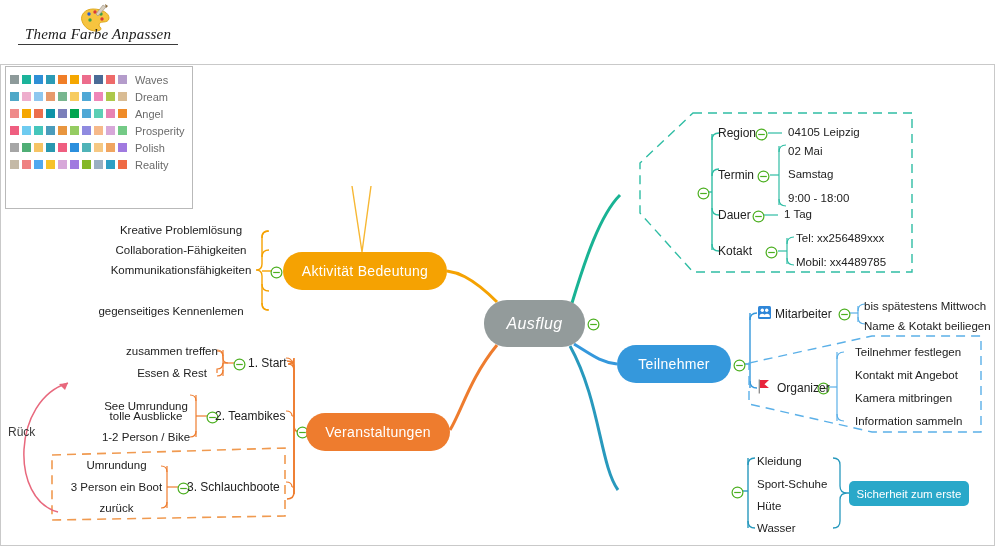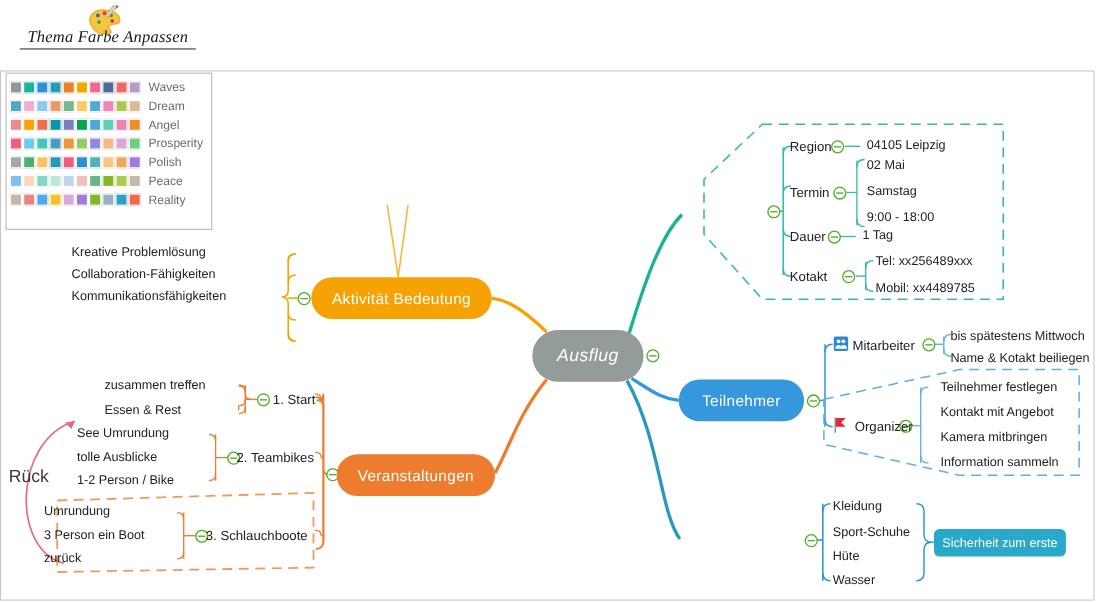--- a/index.html
+++ b/index.html
@@ -62,28 +62,28 @@
   .cloud-wrap{position:absolute;left:302px;top:125px;width:128px;height:66px;}
   .cloud-label{
     position:absolute;left:0;top:0;width:128px;height:66px;display:flex;
     align-items:center;justify-content:center;font-size:13px;color:#333;
     font-family:"Liberation Sans",sans-serif;
   }
 
   
   .leaf{position:absolute;font-size:11.5px;color:#222;white-space:nowrap;
         font-family:"Liberation Sans",sans-serif;}
-  .leaf.r{text-align:left;}
+  .leaf.r{text-align:center;margin-left:16px;}
   .sub{position:absolute;font-size:12px;color:#222;white-space:nowrap;}
   .sub-b{position:absolute;font-size:12px;color:#222;white-space:nowrap;}
 
   
   .collapse{position:absolute;width:13px;height:13px;}
   .icon-inline{display:inline-block;vertical-align:middle;}
-  .rel-label{position:absolute;font-size:16px;color:#3a3a3a;}
+  .rel-label{position:absolute;font-size:12px;color:#3a3a3a;}
   svg{overflow:visible;}
 </style>
 </head>
 <body>
 
 <div id="root">
 
   <div class="palette-icon">
     <svg viewBox="0 0 46 26" width="46" height="26">
       <path d="M8 17c-2-6 3-12 11-12 9 0 16 4 16 9 0 3-3 4-6 4-2 0-4 1-4 3 0 2 2 2 2 4 0 1-2 2-5 2-7 0-12-4-14-10z" fill="#f6c43f" stroke="#e0a91c" stroke-width="1"></path>
@@ -170,35 +170,20 @@
             <span class="sw" style="background: rgb(43, 143, 221);"></span>
             <span class="sw" style="background: rgb(79, 179, 184);"></span>
             <span class="sw" style="background: rgb(246, 200, 131);"></span>
             <span class="sw" style="background: rgb(240, 165, 96);"></span>
             <span class="sw" style="background: rgb(160, 122, 224);"></span>
           </div>
           <span class="theme-name">Polish</span>
         </div>
         <div class="theme-row">
           <div class="sw-strip">
-            <span class="sw" style="background: rgb(124, 192, 245);"></span>
-            <span class="sw" style="background: rgb(250, 215, 187);"></span>
-            <span class="sw" style="background: rgb(126, 216, 198);"></span>
-            <span class="sw" style="background: rgb(188, 232, 214);"></span>
-            <span class="sw" style="background: rgb(189, 214, 238);"></span>
-            <span class="sw" style="background: rgb(247, 188, 188);"></span>
-            <span class="sw" style="background: rgb(105, 181, 139);"></span>
-            <span class="sw" style="background: rgb(133, 184, 39);"></span>
-            <span class="sw" style="background: rgb(169, 205, 75);"></span>
-            <span class="sw" style="background: rgb(196, 185, 166);"></span>
-          </div>
-          <span class="theme-name">Peace</span>
-        </div>
-        <div class="theme-row">
-          <div class="sw-strip">
             <span class="sw" style="background: rgb(196, 185, 166);"></span>
             <span class="sw" style="background: rgb(239, 128, 128);"></span>
             <span class="sw" style="background: rgb(79, 168, 239);"></span>
             <span class="sw" style="background: rgb(246, 194, 43);"></span>
             <span class="sw" style="background: rgb(215, 168, 217);"></span>
             <span class="sw" style="background: rgb(160, 122, 224);"></span>
             <span class="sw" style="background: rgb(133, 184, 39);"></span>
             <span class="sw" style="background: rgb(154, 176, 194);"></span>
             <span class="sw" style="background: rgb(46, 159, 196);"></span>
             <span class="sw" style="background: rgb(239, 106, 69);"></span>
@@ -384,29 +369,30 @@
         <line x1="3.2" y1="6.5" x2="9.8" y2="6.5" stroke="#4caf20" stroke-width="1.2"></line>
       </svg>
   </div>
 
 
   <div class="rel-label" style="left:8px;top:425px">Rück</div>
 
   <div class="leaf r" style="left:65px;top:224px;width:200px">Kreative Problemlösung</div>
   <div class="leaf r" style="left:65px;top:244px;width:200px">Collaboration-Fähigkeiten</div>
   <div class="leaf r" style="left:65px;top:264px;width:200px">Kommunikationsfähigkeiten</div>
+  <div class="leaf r" style="left:45px;top:305px;width:220px">gegenseitiges Kennenlemen</div>
 
   <div class="sub" style="left:248px;top:356px">1. Start</div>
   <div class="sub" style="left:215px;top:409px">2. Teambikes</div>
   <div class="sub" style="left:187px;top:480px">3. Schlauchboote</div>
 
   <div class="leaf r" style="left:95px;top:345px;width:122px">zusammen treffen</div>
   <div class="leaf r" style="left:95px;top:367px;width:122px">Essen &amp; Rest</div>
 
-  <div class="leaf r" style="left:70px;top:388px;width:120px">See Umrundung</div>
+  <div class="leaf r" style="left:70px;top:400px;width:120px">See Umrundung</div>
   <div class="leaf r" style="left:70px;top:410px;width:120px">tolle Ausblicke</div>
   <div class="leaf r" style="left:70px;top:431px;width:120px">1-2 Person / Bike</div>
 
   <div class="leaf r" style="left:40px;top:459px;width:121px">Umrundung</div>
   <div class="leaf r" style="left:40px;top:481px;width:121px">3 Person ein Boot</div>
   <div class="leaf r" style="left:40px;top:502px;width:121px">zurück</div>
 
   <div class="sub-b" style="left:718px;top:126px">Region</div>
   <div class="sub-b" style="left:718px;top:168px">Termin</div>
   <div class="sub-b" style="left:718px;top:208px">Dauer</div>

